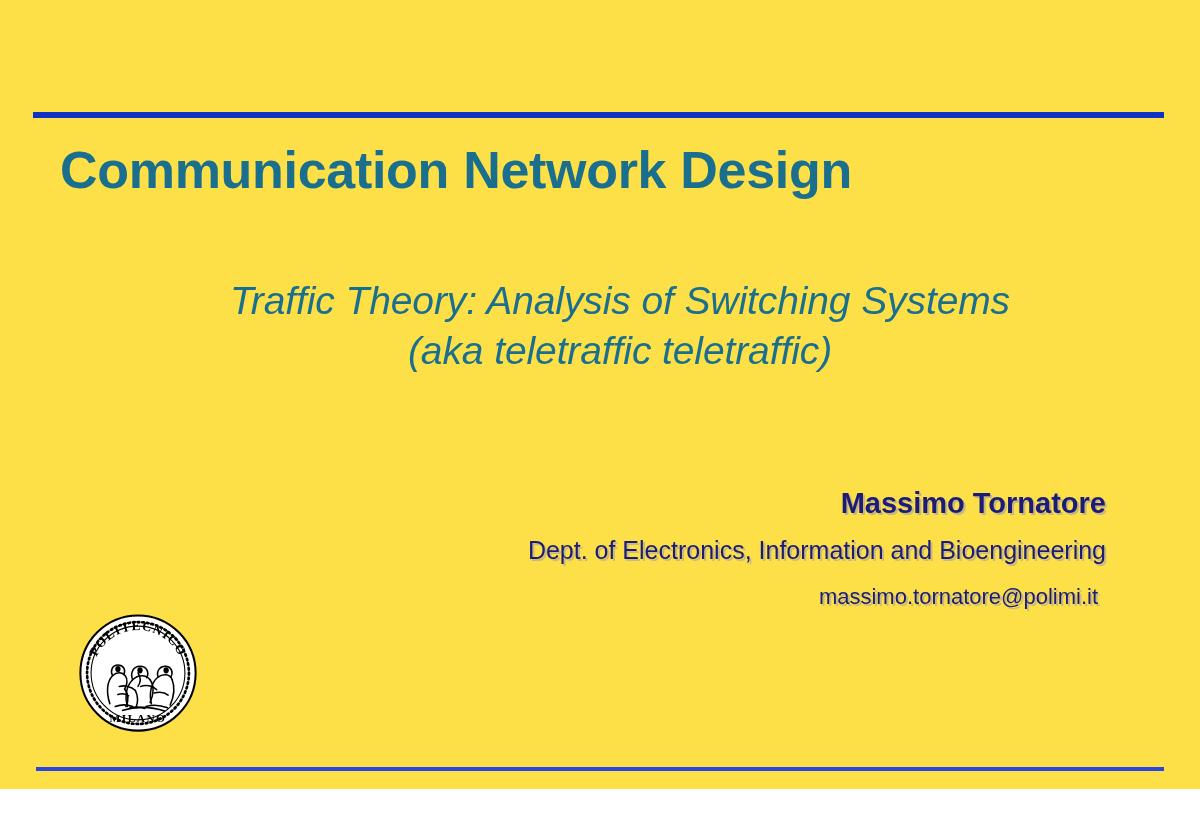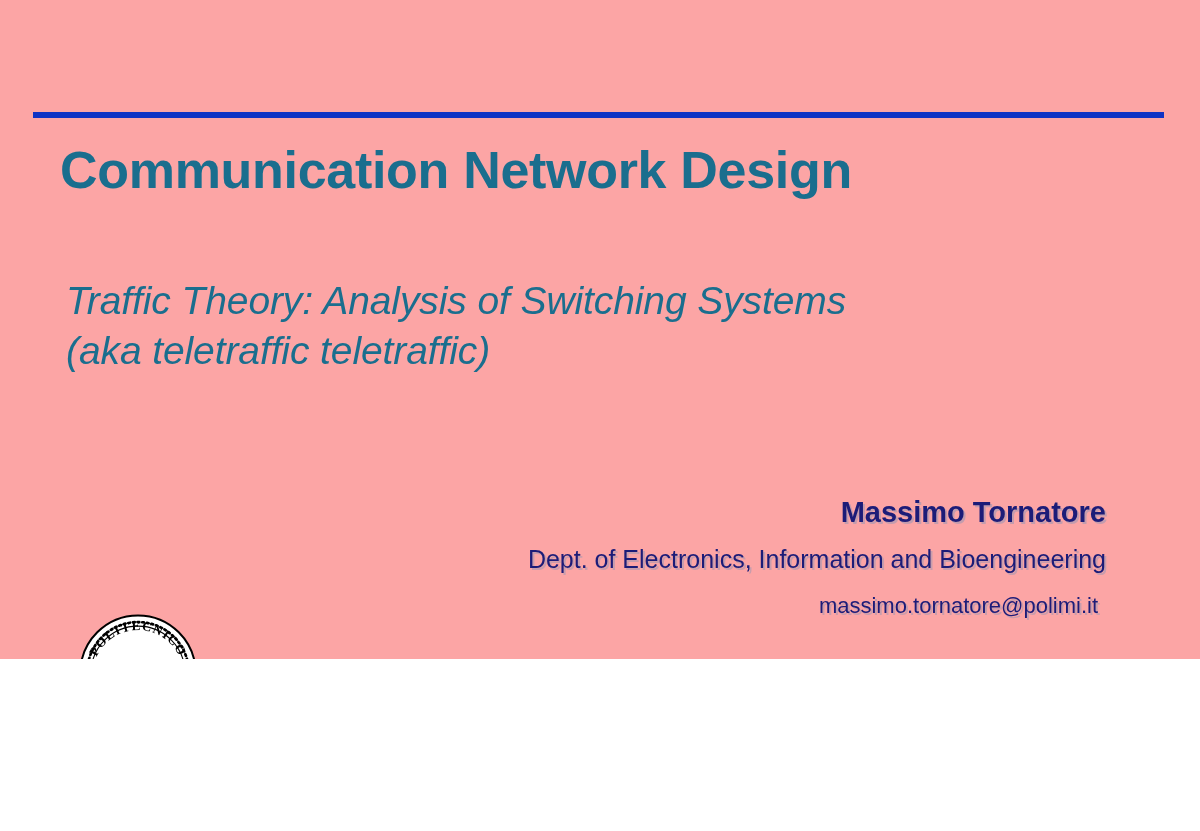--- a/index.html
+++ b/index.html
@@ -8,22 +8,22 @@
     background: #ffffff;
   }
 
   body {
     font-family: "Liberation Sans", sans-serif;
   }
 
   .slide {
     position: relative;
     width: 1200px;
-    height: 659px;
-    background: #fca5a5;
+    height: 789px;
+    background: #fde047;
     overflow: hidden;
   }
 
   
   .rule-top {
     position: absolute;
     left: 33px;
     top: 112px;
     width: 1131px;
     height: 6px;
@@ -53,23 +53,24 @@
     font-size: 52px;
     font-weight: bold;
     line-height: 1.04;
     letter-spacing: -0.3px;
     color: #1a6e8e;
     white-space: nowrap;
   }
 
   .subtitle-block {
     position: absolute;
-    left: 66px;
+    left: 80px;
     top: 276px;
     width: 1080px;
+    text-align: center;
   }
 
   .slide-subtitle-line {
     margin: 0;
     font-family: "Liberation Sans Narrow", "Liberation Sans", sans-serif;
     font-size: 39px;
     font-weight: normal;
     font-style: italic;
     line-height: 1.27;
     letter-spacing: -0.1px;
@@ -79,21 +80,21 @@
 
   
   .author-block {
     position: absolute;
     right: 94px;
     top: 480px;
     text-align: right;
   }
 
   .author-name {
-    margin: 16px 0 14px 0;
+    margin: 7px 0 14px 0;
     font-family: "Liberation Sans Narrow", "Liberation Sans", sans-serif;
     font-size: 29px;
     font-weight: bold;
     color: #1c1c78;
     text-shadow: 2px 2px 0 rgba(150,150,180,0.55);
     white-space: nowrap;
   }
 
   .affiliation-line {
     margin: 0;

